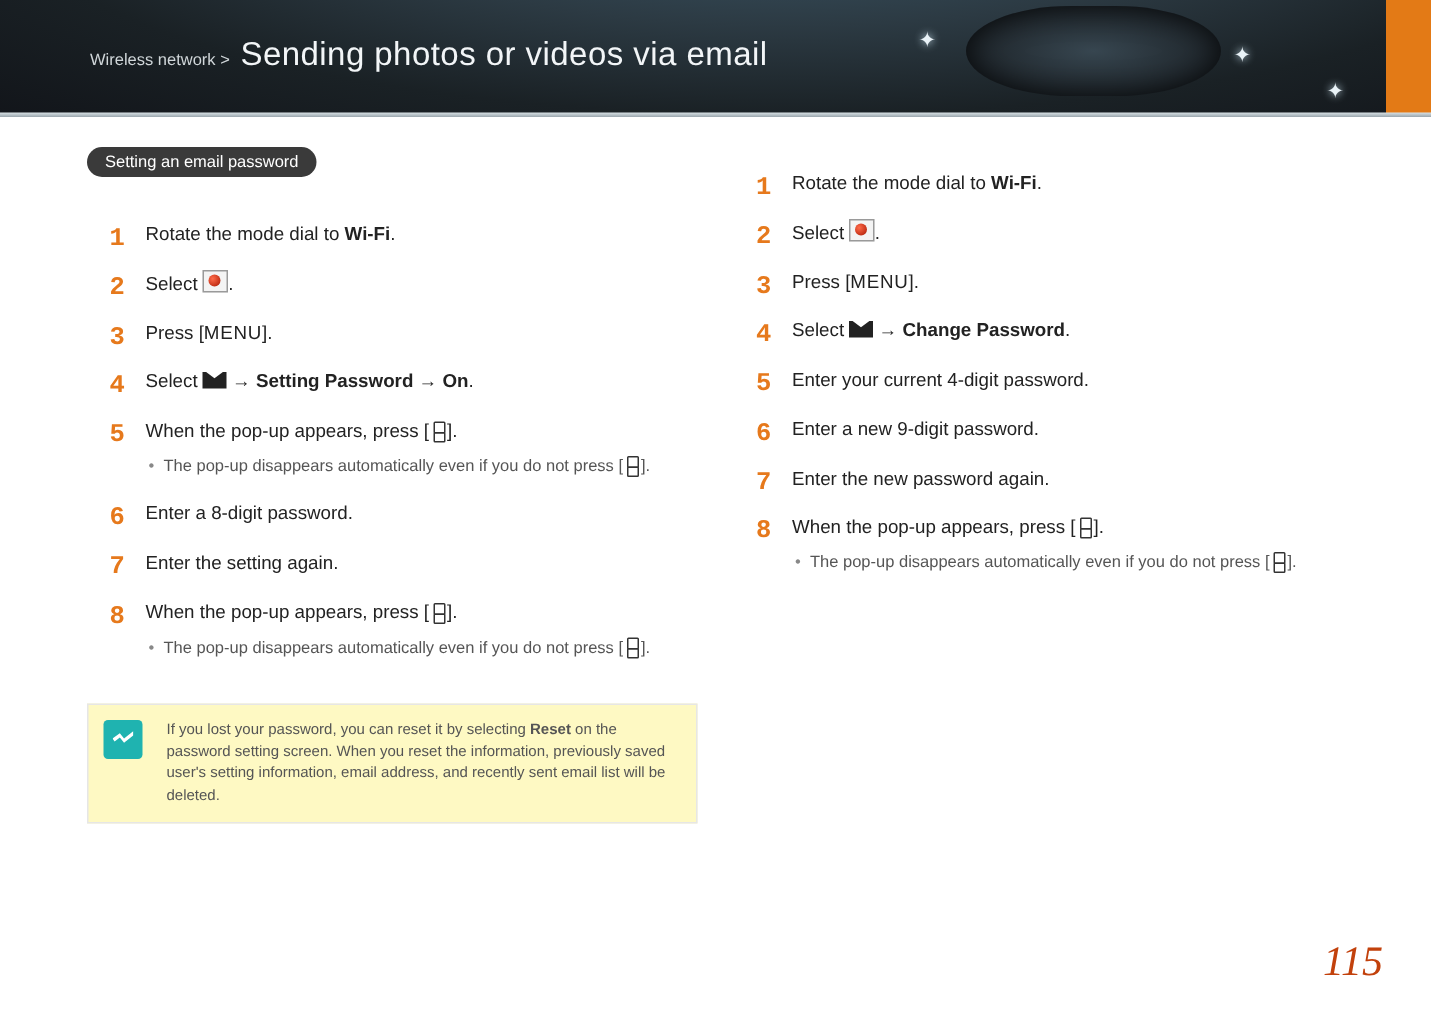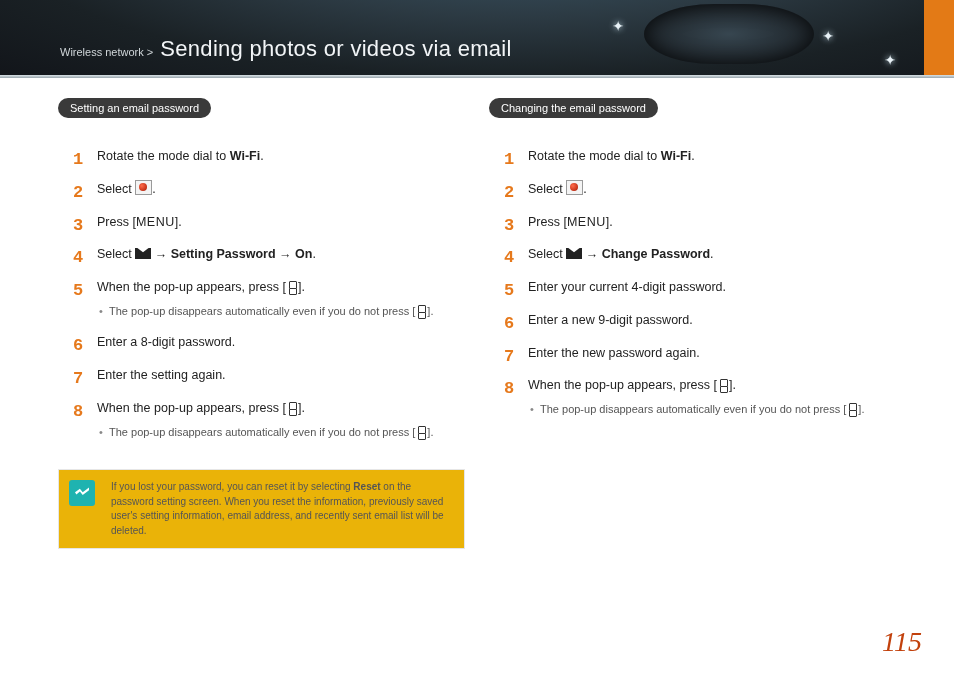--- a/index.html
+++ b/index.html
@@ -5,21 +5,21 @@
   html,body{margin:0;padding:0;font-family:Arial,Helvetica,sans-serif;background:#fff;color:#222;}
   .page{width:954px;height:676px;position:relative;background:#fff;overflow:hidden;}
   
   .hdr{height:78px;background:radial-gradient(ellipse at 55% -80%,#3d5a6b 0%,#2c3a43 40%,#1a2125 70%,#12151a 100%);position:relative;color:#fff;}
   .hdr::after{content:"";position:absolute;left:0;right:0;bottom:0;height:3px;background:linear-gradient(to bottom,#d9e2e6,#9aa6ad);} 
   .lens{position:absolute;top:4px;right:140px;width:170px;height:60px;border-radius:70px/30px;background:radial-gradient(ellipse at center,#374650 0%,#222a30 60%,#12161a 100%);box-shadow:inset 0 0 20px rgba(0,0,0,.7);} 
   .spark{position:absolute;color:#e9f2f7;font-size:14px;text-shadow:0 0 6px #cfe8f5;}
   .s1{top:18px;right:330px;}
   .s2{top:28px;right:120px;}
   .s3{top:52px;right:58px;}
-  .crumb{position:absolute;left:60px;bottom:16px;font-size:11px;color:#d0d6d9;}
+  .crumb{position:absolute;left:60px;bottom:29px;font-size:11px;color:#d0d6d9;}
   .crumb .big{font-size:22px;font-weight:300;letter-spacing:.3px;color:#f2f5f7;margin-left:4px;}
   .tab{position:absolute;right:0;top:0;width:30px;height:78px;background:#e37a16;}
   
   .cols{position:absolute;top:98px;left:58px;right:58px;bottom:30px;display:flex;gap:24px;}
   .col{flex:1;font-size:12.5px;color:#222;}
   .pill{display:inline-block;color:#fff;background:#3a3a3a;font-size:11px;padding:4px 12px;border-radius:11px;margin-bottom:14px;}
   ol.steps{list-style:none;padding:0;margin:15px;counter-reset:st;}
   ol.steps>li{counter-increment:st;position:relative;padding:0 0 14px 24px;line-height:1.5;}
   ol.steps>li::before{content:counter(st);position:absolute;left:0;top:0;font-family:"Courier New",monospace;font-weight:bold;font-size:17px;color:#e6791c;}
   .wifi{font-weight:bold;font-family:Arial;display:inline-block;}
@@ -28,21 +28,21 @@
   .iconbox.red::after{content:"";position:absolute;left:3px;top:2px;width:8px;height:8px;border-radius:50%;background:radial-gradient(circle at 35% 35%,#ff6b4a,#c33017 70%,#7a1808);} 
   .env{display:inline-block;width:16px;height:11px;background:#222;vertical-align:-1px;position:relative;}
   .env::after{content:"";position:absolute;left:0;top:0;border-left:8px solid transparent;border-right:8px solid transparent;border-top:6px solid #fff;transform:scale(.7);transform-origin:top center;}
   .glyph{display:inline-block;width:12px;height:14px;vertical-align:-3px;position:relative;}
   .glyph::before{content:"";position:absolute;left:3px;top:1px;width:6px;height:6px;border:1px solid #333;border-radius:1px;}
   .glyph::after{content:"";position:absolute;left:3px;top:8px;width:6px;height:5px;border:1px solid #333;border-radius:1px;}
   .sub{list-style:none;margin:6px 0 0 0;padding:0;}
   .sub li{position:relative;padding-left:12px;font-size:11px;color:#555;line-height:1.5;}
   .sub li::before{content:"•";position:absolute;left:2px;top:0;color:#888;}
   
-  .note{margin-top:6px;border:1px solid #e6e6e6;background:#eab308;padding:10px 10px 10px 52px;position:relative;font-size:10px;color:#555;line-height:1.45;}
+  .note{margin-top:6px;border:1px solid #e6e6e6;background:#fef9c3;padding:10px 10px 10px 52px;position:relative;font-size:10px;color:#555;line-height:1.45;}
   .note .ni{position:absolute;left:10px;top:10px;width:26px;height:26px;background:#1fb3b0;border-radius:3px;}
   .note .ni::after{content:"";position:absolute;left:6px;top:6px;width:14px;height:14px;background:#fff;clip-path:polygon(10% 60%,0 45%,35% 20%,55% 45%,100% 10%,100% 30%,55% 65%,35% 40%);}
   .pgn{position:absolute;right:32px;bottom:18px;font-family:'Times New Roman',serif;font-style:italic;font-size:28px;color:#c2410c;}
 </style>
 </head>
 <body>
 
 <div class="page">
   <div class="hdr">
     <div class="lens"></div>
@@ -74,21 +74,20 @@
               <li><span>The pop-up disappears automatically even if you do not press [</span><span class="glyph"></span><span>].</span></li>
             </ul></li>
         </ol>
       <div class="note">
         <div class="ni"></div>
         <span>If you lost your password, you can reset it by selecting </span><b>Reset</b><span> on the password setting screen. When you reset the information, previously saved user's setting information, email address, and recently sent email list will be deleted.</span>
       </div>
     </div>
 
     <div class="col">
-      <span class="pill">Changing the email password</span>
       <ol class="steps" id="right-steps">
           <li><span>Rotate the mode dial to </span><span class="wifi">Wi-Fi</span><span>.</span></li>
           <li><span>Select </span><span class="iconbox red"></span><span>.</span></li>
           <li><span>Press [</span><span class="menu">MENU</span><span>].</span></li>
           <li><span>Select </span><span class="env"></span><span> → </span><b>Change Password</b><span>.</span></li>
           <li><span>Enter your current 4-digit password.</span></li>
           <li><span>Enter a new 9-digit password.</span></li>
           <li><span>Enter the new password again.</span></li>
           <li><span>When the pop-up appears, press [</span><span class="glyph"></span><span>].</span><ul class="sub">
               <li><span>The pop-up disappears automatically even if you do not press [</span><span class="glyph"></span><span>].</span></li>

